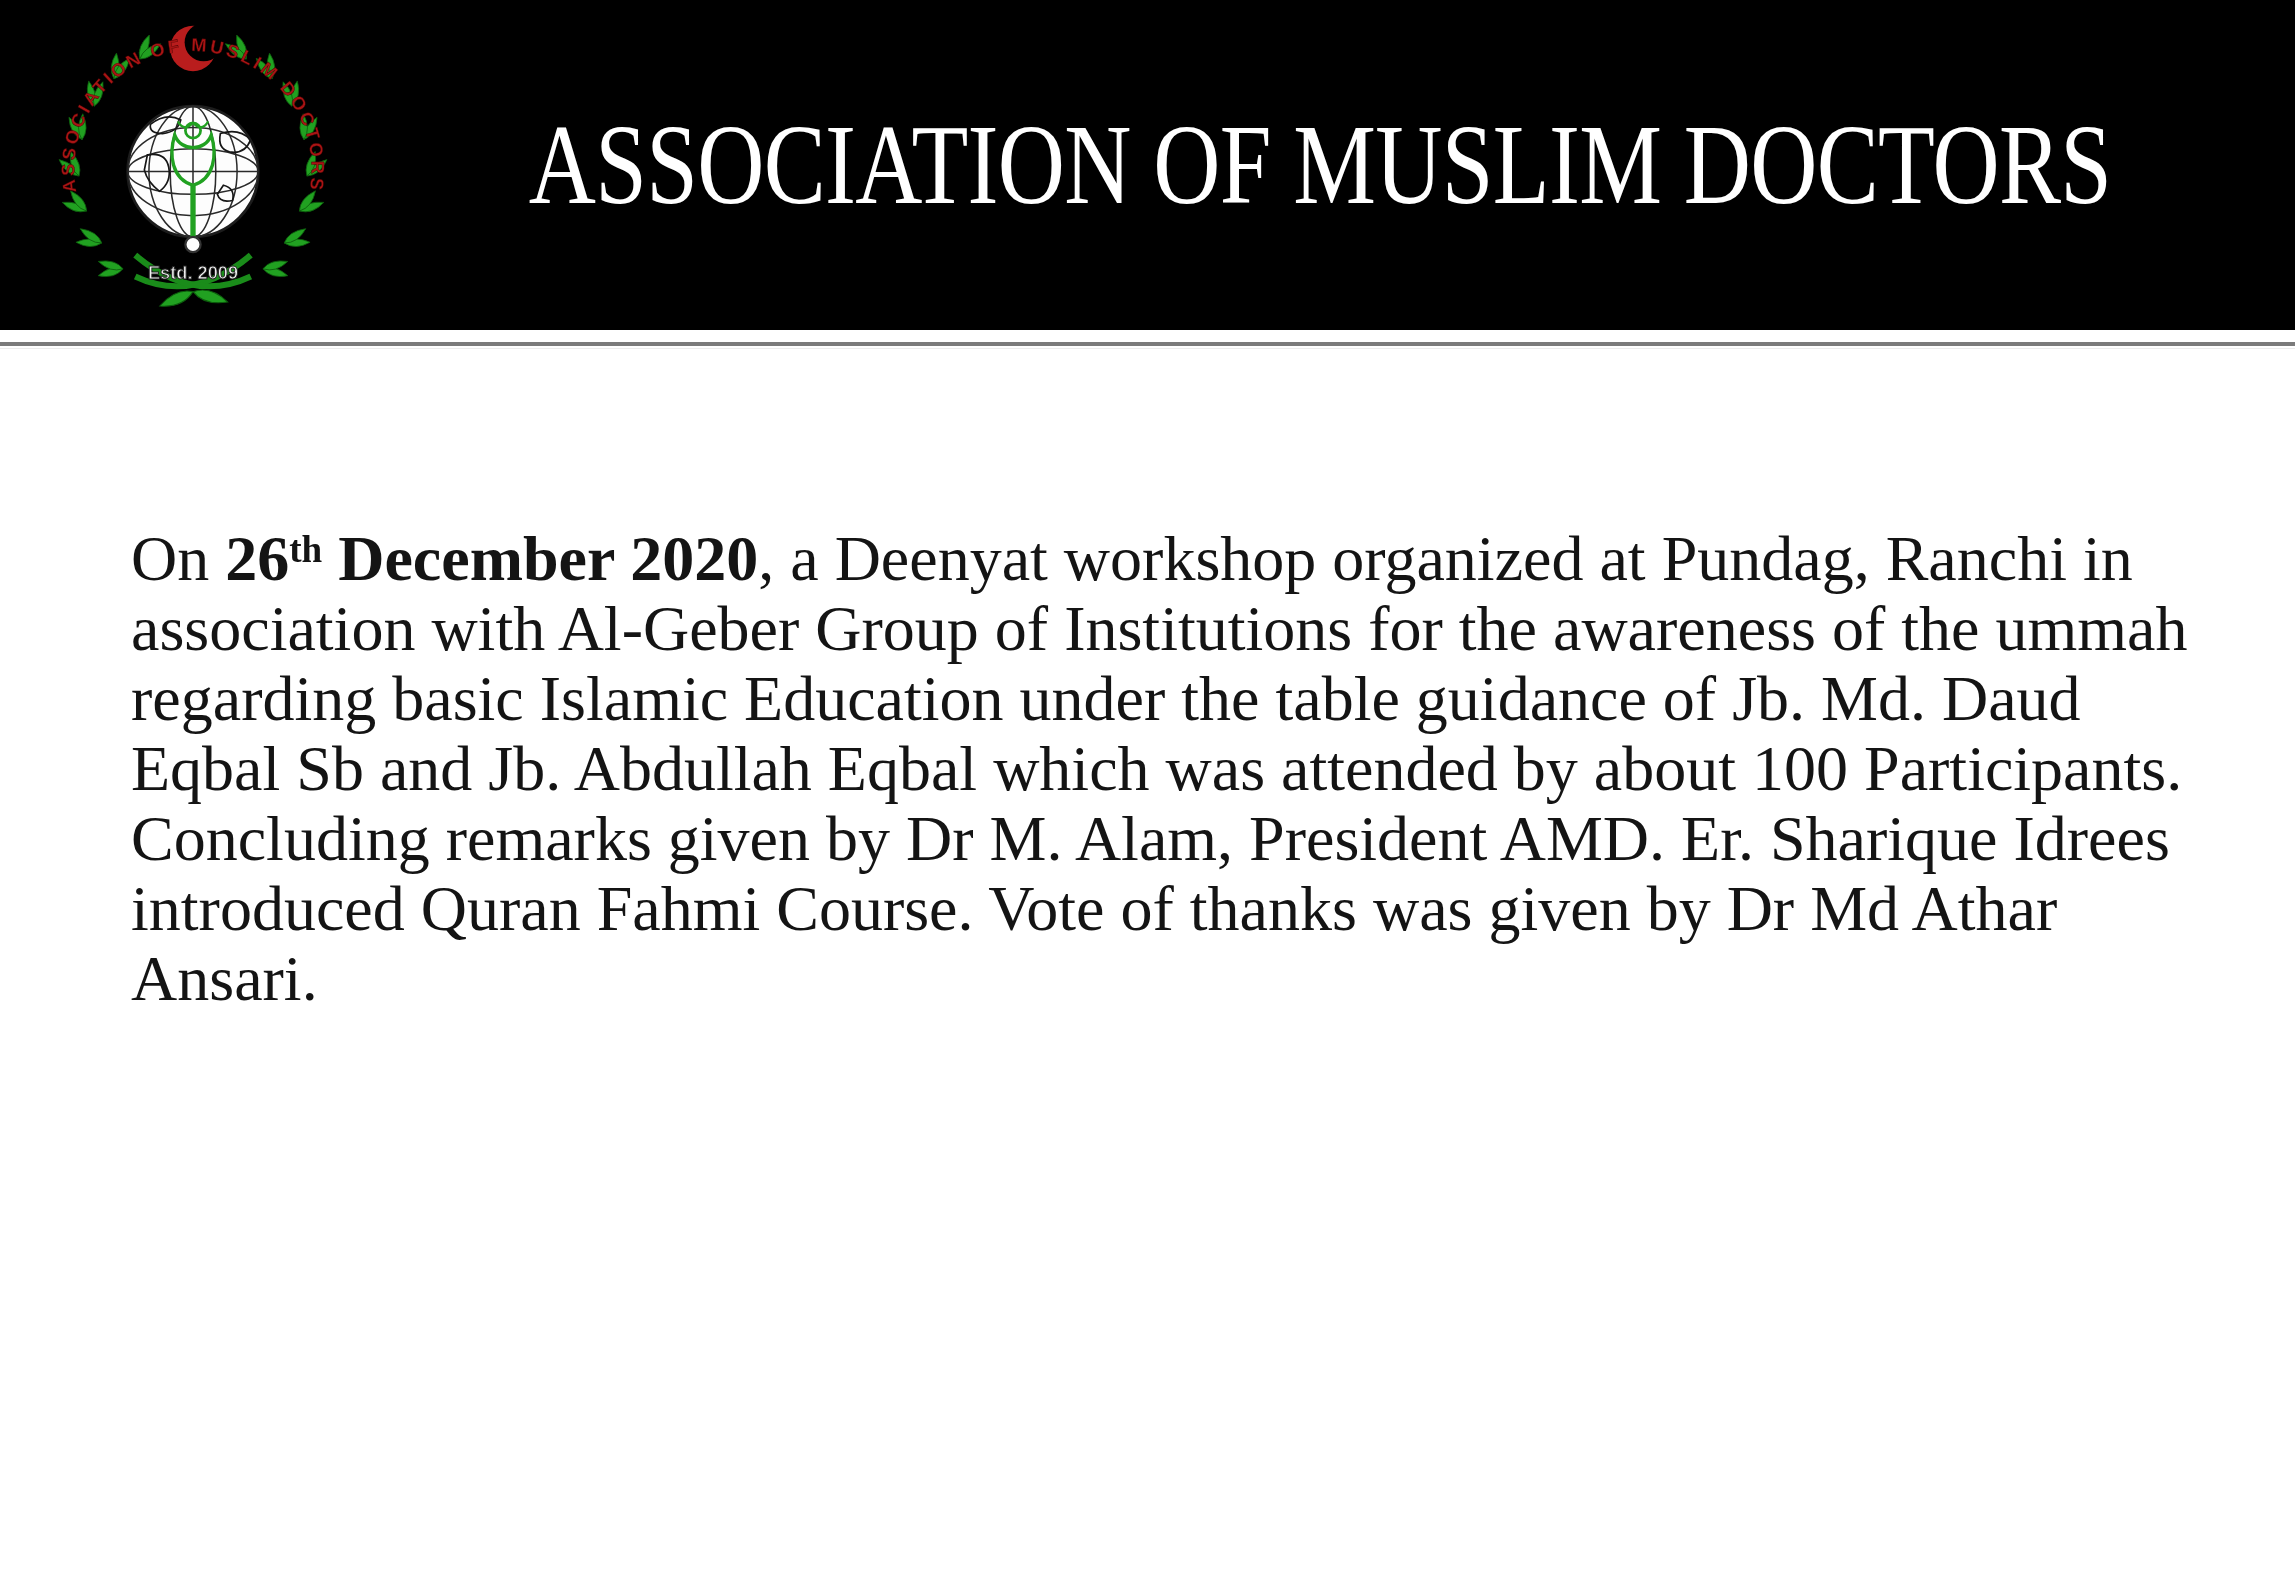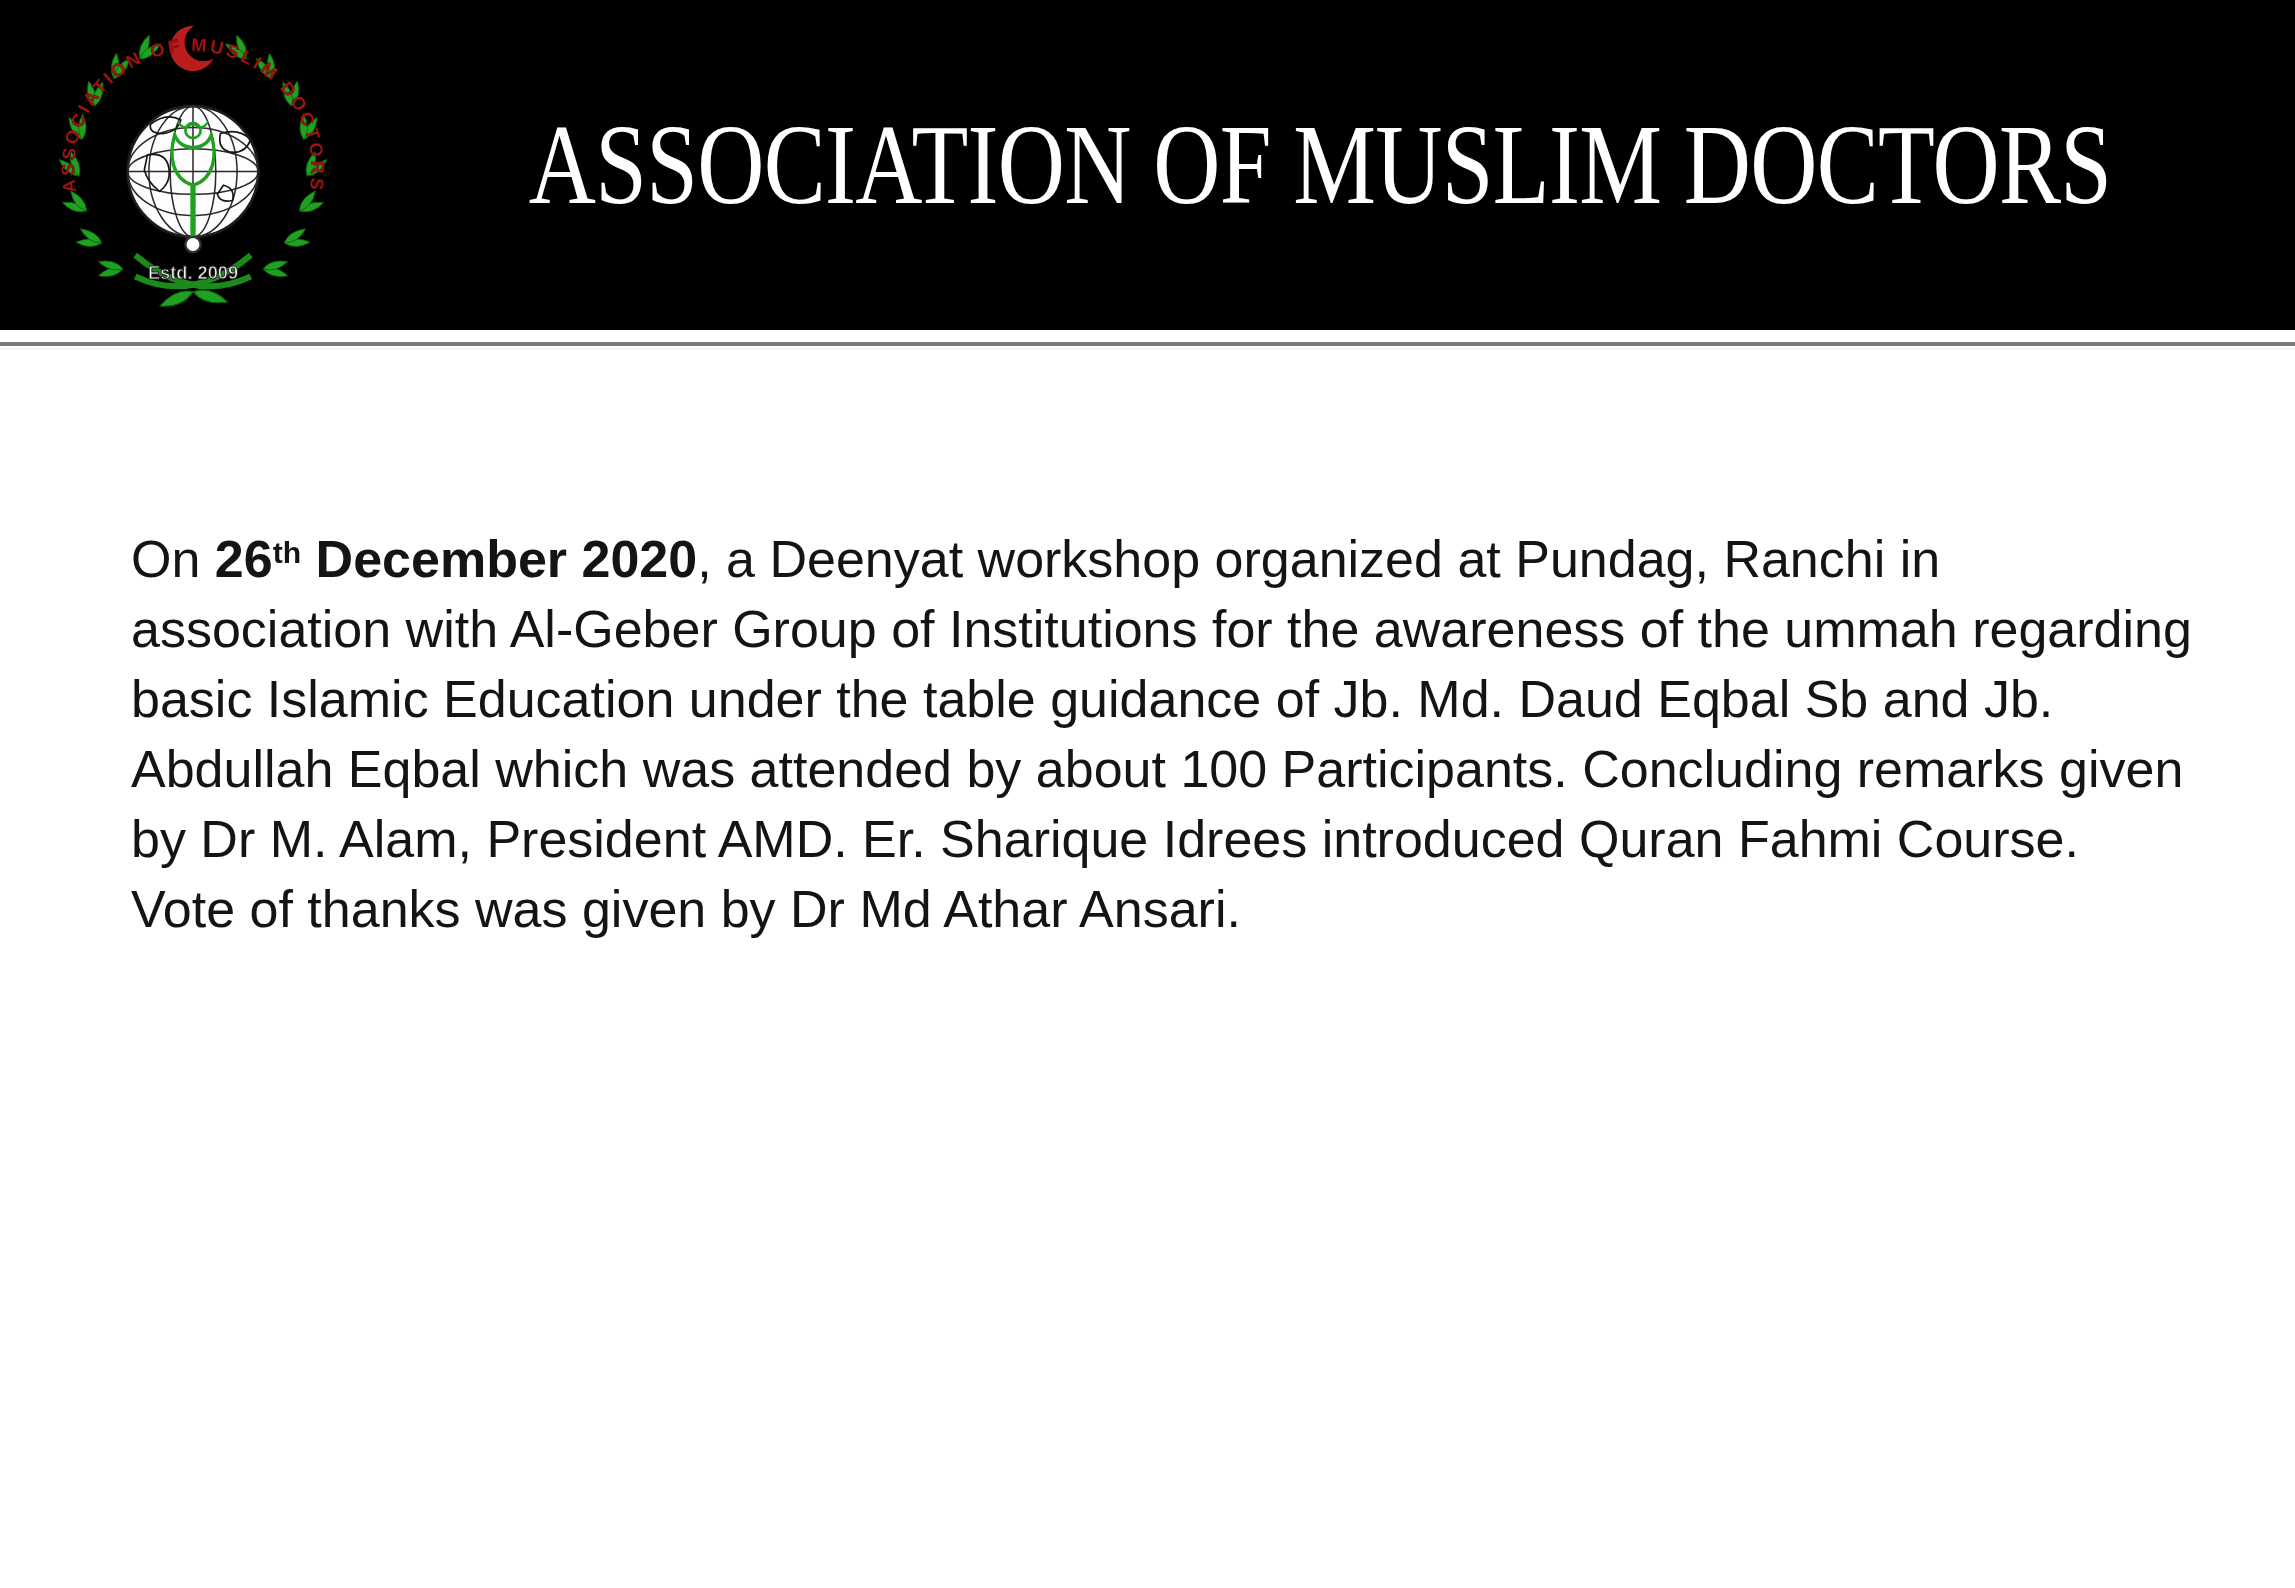--- a/index.html
+++ b/index.html
@@ -41,24 +41,24 @@
   .sep-gap{height:12px;background:#ffffff;}
   .sep-bar{height:4.2px;background:#7b7b7b;}
   .sep-gap2{height:1.4px;background:#ffffff;}
   .sep-light{height:1.4px;background:#ececec;}
   
   .content{
     margin:175px 99px 0 131px;
   }
   p.para{
     margin:0;
-    font-size:52px;
+    font-size:64px;
     line-height:70px;
     color:#141414;
-    font-family:Liberation Sans, sans-serif;
+    font-family:Liberation Serif, serif;
   }
   p.para b{font-weight:700;}
   p.para sup{
     font-size:58%;
     line-height:0;
     vertical-align:baseline;
     position:relative;
     top:-0.48em;
     font-weight:700;
   }

